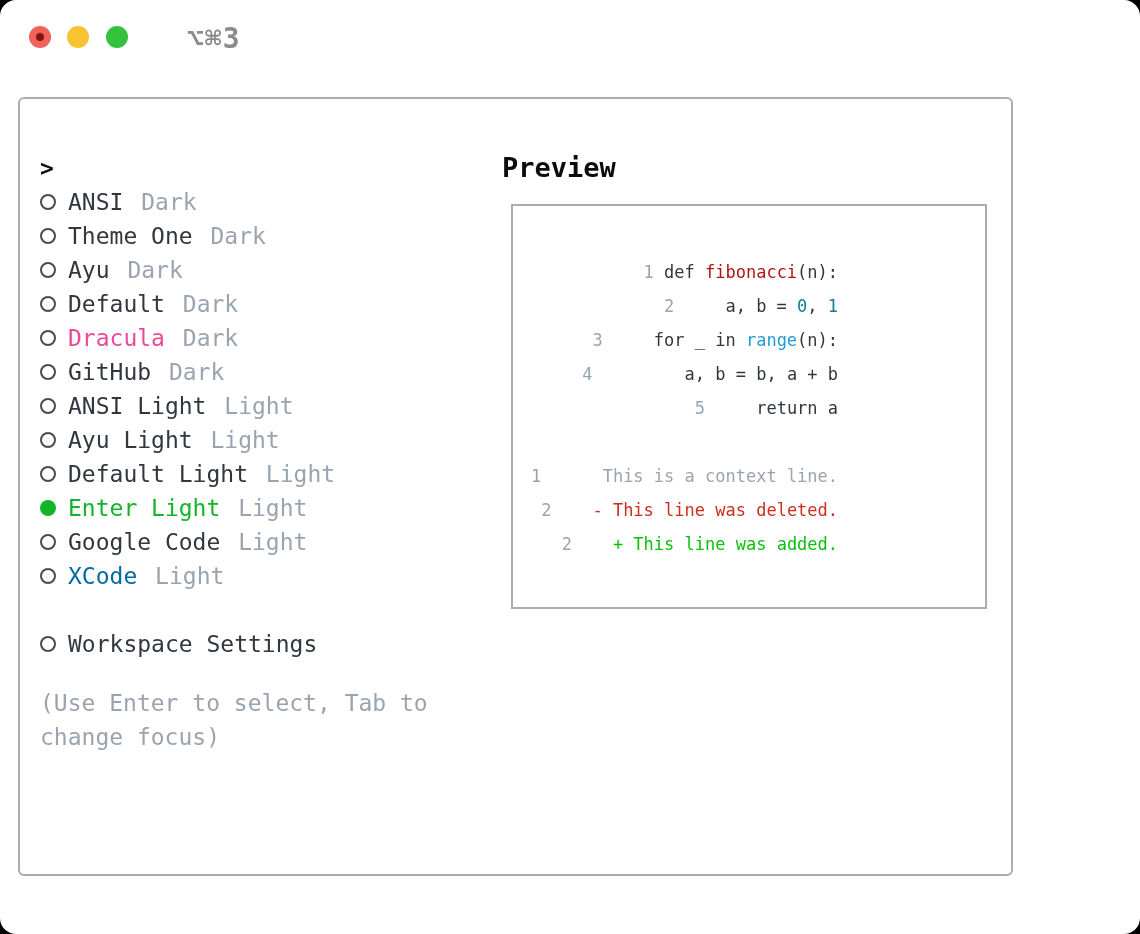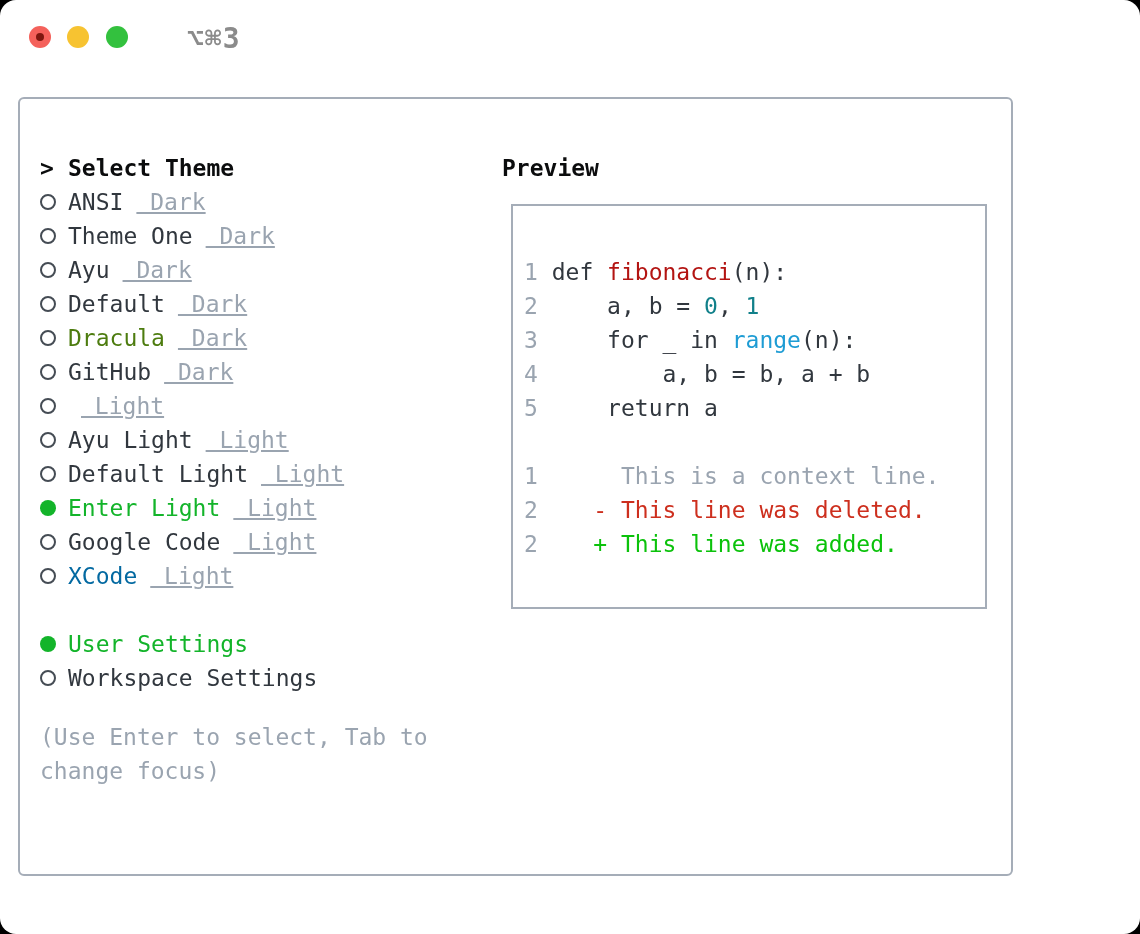--- a/index.html
+++ b/index.html
@@ -14,70 +14,69 @@
   .panel{position:absolute;left:18px;top:97px;width:995px;height:779px;border:2px solid #a5adb8;border-radius:6px;background:#fff;box-sizing:border-box;}
   
   .left-col{position:absolute;left:20px;top:52px;font-size:23px;line-height:34px;color:#31373e;}
   .row{display:flex;height:34px;align-items:center;white-space:pre;}
   .marker{width:28px;display:flex;align-items:center;}
   .ring{width:12px;height:12px;border:2px solid #454c54;border-radius:50%;box-sizing:content-box;}
   .bullet{width:16px;height:16px;border-radius:50%;}
   .title-row .label{font-weight:700;color:#0b0c0d;}
   .prompt{font-weight:700;color:#0b0c0d;}
   .spacer{height:34px;}
-  .variant{margin-left:13px;text-decoration:underline;}
+  .variant{margin-left:4px;}
   .section-title{color:#0b0c0d;}
   .help{margin-top:25px;width:29ch;white-space:pre-wrap;color:#9aa4b0;}
   
-  .preview-title{position:absolute;left:482px;top:52px;height:34px;line-height:34px;font-size:23px;font-weight:700;color:#0b0c0d;}
+  .preview-title{position:absolute;left:482px;top:52px;height:34px;line-height:34px;font-size:27px;font-weight:700;color:#0b0c0d;}
   .preview-box{position:absolute;left:491px;top:105px;width:476px;height:405px;border:2px solid #a5adb8;background:#fff;box-sizing:border-box;}
-  .code{position:absolute;left:11px;top:49px;font-size:23px;line-height:34px;white-space:pre;}
+  .code{position:absolute;left:18px;top:49px;font-size:17px;line-height:34px;white-space:pre;text-align:right;}
   .code .ln{color:#9aa4b0;}
 </style>
 </head>
 <body>
 
 <div class="window">
 
   <div class="titlebar">
     <span class="light" style="left: 29px; background: rgb(244, 97, 91);">
         <span class="dot" style="background: rgb(125, 23, 15);"></span>
       </span>
     <span class="light" style="left: 67px; background: rgb(247, 195, 49);"></span>
     <span class="light" style="left: 106px; background: rgb(51, 193, 62);"></span>
     <span class="shortcut" style="color: rgb(139, 139, 139);">⌥⌘3</span>
   </div>
 
   <div class="panel">
 
     <div class="left-col">
       <div class="row title-row">
-        <span class="marker prompt">&gt;</span><span class="label">Select Theme</span>
+        <span class="marker prompt">&gt;</span>
       </div>
 
       <div id="theme-list">
           <div class="row"><span class="marker"><span class="ring"></span></span><span style="color: rgb(49, 55, 62);">ANSI</span><span class="variant" style="color: rgb(154, 164, 176);"> Dark</span></div>
           <div class="row"><span class="marker"><span class="ring"></span></span><span style="color: rgb(49, 55, 62);">Theme One</span><span class="variant" style="color: rgb(154, 164, 176);"> Dark</span></div>
           <div class="row"><span class="marker"><span class="ring"></span></span><span style="color: rgb(49, 55, 62);">Ayu</span><span class="variant" style="color: rgb(154, 164, 176);"> Dark</span></div>
           <div class="row"><span class="marker"><span class="ring"></span></span><span style="color: rgb(49, 55, 62);">Default</span><span class="variant" style="color: rgb(154, 164, 176);"> Dark</span></div>
-          <div class="row"><span class="marker"><span class="ring"></span></span><span style="color: #4d7c0f;">Dracula</span><span class="variant" style="color: rgb(154, 164, 176);"> Dark</span></div>
+          <div class="row"><span class="marker"><span class="ring"></span></span><span style="color: #ec4899;">Dracula</span><span class="variant" style="color: rgb(154, 164, 176);"> Dark</span></div>
           <div class="row"><span class="marker"><span class="ring"></span></span><span style="color: rgb(49, 55, 62);">GitHub</span><span class="variant" style="color: rgb(154, 164, 176);"> Dark</span></div>
-          <div class="row"><span class="marker"><span class="ring"></span></span><span class="variant" style="color: rgb(154, 164, 176);"> Light</span></div>
+          <div class="row"><span class="marker"><span class="ring"></span></span><span style="color: rgb(49, 55, 62);">ANSI Light</span><span class="variant" style="color: rgb(154, 164, 176);"> Light</span></div>
           <div class="row"><span class="marker"><span class="ring"></span></span><span style="color: rgb(49, 55, 62);">Ayu Light</span><span class="variant" style="color: rgb(154, 164, 176);"> Light</span></div>
           <div class="row"><span class="marker"><span class="ring"></span></span><span style="color: rgb(49, 55, 62);">Default Light</span><span class="variant" style="color: rgb(154, 164, 176);"> Light</span></div>
           <div class="row"><span class="marker"><span class="bullet" style="background: rgb(19, 180, 42);"></span></span><span style="color: rgb(19, 180, 42);">Enter Light</span><span class="variant" style="color: rgb(154, 164, 176);"> Light</span></div>
           <div class="row"><span class="marker"><span class="ring"></span></span><span style="color: rgb(49, 55, 62);">Google Code</span><span class="variant" style="color: rgb(154, 164, 176);"> Light</span></div>
           <div class="row"><span class="marker"><span class="ring"></span></span><span style="color: #0369a1;">XCode</span><span class="variant" style="color: rgb(154, 164, 176);"> Light</span></div>
         </div>
 
       <div class="spacer"></div>
 
 
       <div id="apply-list">
-          <div class="row"><span class="marker"><span class="bullet" style="background: rgb(19, 180, 42);"></span></span><span style="color: rgb(19, 180, 42);">User Settings</span></div>
           <div class="row"><span class="marker"><span class="ring"></span></span><span style="color: rgb(49, 55, 62);">Workspace Settings</span></div>
         </div>
 
       <div class="help">(Use Enter to select, Tab to change focus)</div>
     </div>
 
     <div class="preview-title">Preview</div>
 
     <div class="preview-box">
       <div class="code" id="preview-lines"><div><span class="ln">1 </span><span style="color: rgb(49, 55, 62);">def </span><span style="color: rgb(179, 20, 18);">fibonacci</span><span style="color: rgb(49, 55, 62);">(n):</span></div><div><span class="ln">2 </span><span style="color: rgb(49, 55, 62);">    a, b = </span><span style="color: rgb(17, 128, 138);">0</span><span style="color: rgb(49, 55, 62);">, </span><span style="color: rgb(17, 128, 138);">1</span></div><div><span class="ln">3 </span><span style="color: rgb(49, 55, 62);">    for _ in </span><span style="color: rgb(30, 156, 212);">range</span><span style="color: rgb(49, 55, 62);">(n):</span></div><div><span class="ln">4 </span><span style="color: rgb(49, 55, 62);">        a, b = b, a + b</span></div><div><span class="ln">5 </span><span style="color: rgb(49, 55, 62);">    return a</span></div><div><span class="ln">  </span></div><div><span class="ln">1 </span><span style="color: rgb(154, 164, 176);">     This is a context line.</span></div><div><span class="ln">2 </span><span style="color: rgb(205, 47, 30);">   - This line was deleted.</span></div><div><span class="ln">2 </span><span style="color: rgb(11, 194, 11);">   + This line was added.</span></div></div>

